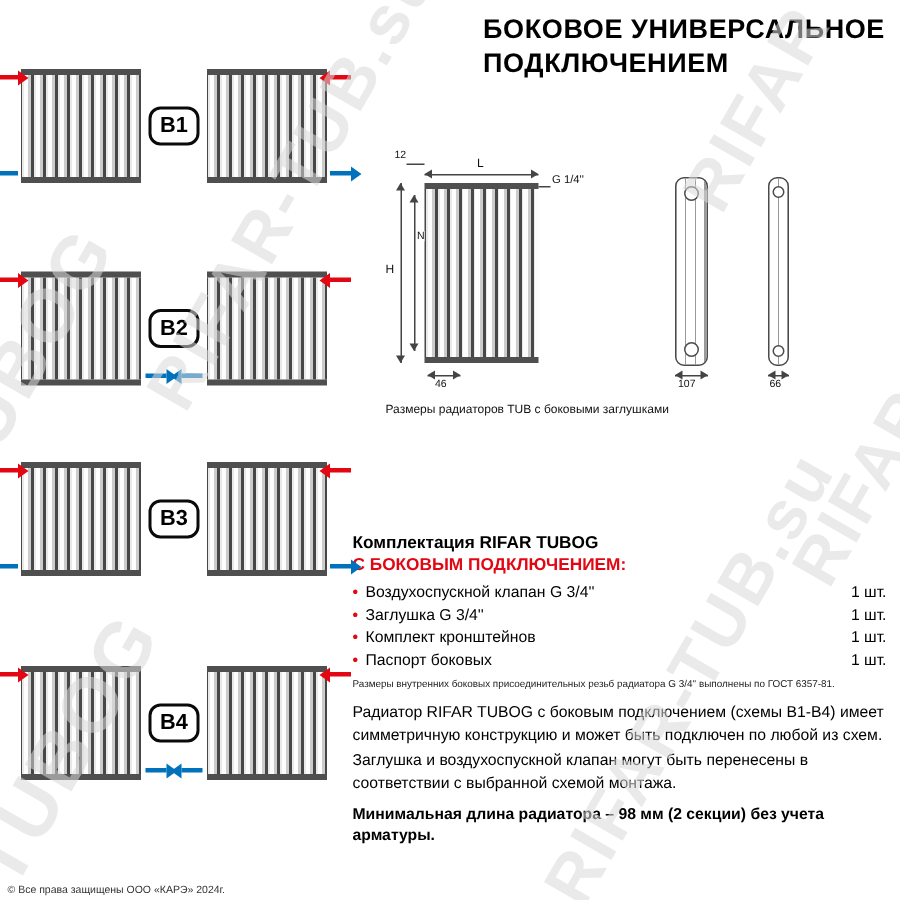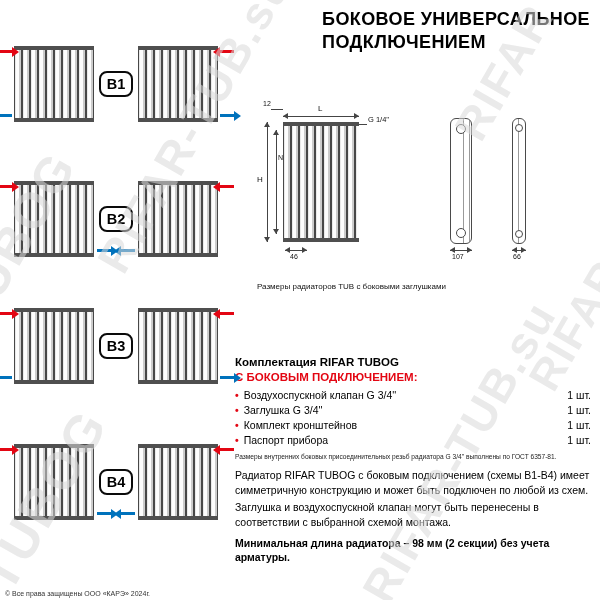--- a/index.html
+++ b/index.html
@@ -86,21 +86,21 @@
     background-image:repeating-linear-gradient(90deg, transparent 0 5.5px, #9a9a9a 5.5px 6.5px);
     background-clip:padding-box; background-color:#fff;
   }
   .sideview::before,.sideview::after {
     content:""; position:absolute; left:50%; transform:translateX(-50%);
     width:8px; height:8px; border:1.2px solid #4a4a4a; border-radius:50%; background:#fff;
   }
   .sideview::before { top:5px; } .sideview::after { bottom:5px; }
   #side-view-2::before,#side-view-2::after { width:6px; height:6px; }
 
-  #drawing-caption { position:absolute; left:2px; top:182px; width:220px; font-size:8px; color:#111; }
+  #drawing-caption { position:absolute; left:2px; top:168px; width:220px; font-size:8px; color:#111; }
 
   
   #equipment { position:absolute; left:235px; top:356px; width:356px; }
   #equipment .h1 { font-size:11.5px; font-weight:700; }
   #equipment .h2 { font-size:11.5px; font-weight:700; color:#e30613; margin:3px 0 6px; }
   .equip-item { display:flex; justify-content:space-between; font-size:10.5px; margin:3px 0; }
   .equip-item .bullet { color:#e30613; font-weight:700; margin-right:5px; }
   .equip-item .qty { white-space:nowrap; }
   #thread-note { font-size:6.6px; color:#222; margin-top:7px; white-space:nowrap; }
 
@@ -204,21 +204,21 @@
     </div>
     <div class="equip-item">
       <span><span class="bullet">•</span><span>Заглушка G 3/4''</span></span>
       <span class="qty">1 шт.</span>
     </div>
     <div class="equip-item">
       <span><span class="bullet">•</span><span>Комплект кронштейнов</span></span>
       <span class="qty">1 шт.</span>
     </div>
     <div class="equip-item">
-      <span><span class="bullet">•</span><span>Паспорт прибора</span></span>
+      <span><span class="bullet">•</span><span>Паспорт боковых</span></span>
       <span class="qty">1 шт.</span>
     </div>
 
     <div id="thread-note">Размеры внутренних боковых присоединительных резьб радиатора G 3/4'' выполнены по ГОСТ 6357-81.</div>
   </div>
 
   <div id="description">
     <p>Радиатор RIFAR TUBOG с боковым подключением (схемы B1-B4) имеет симметричную конструкцию и может быть подключен по любой из схем.</p>
     <p>Заглушка и воздухоспускной клапан могут быть перенесены в соответствии с выбранной схемой монтажа.</p>
     <div id="min-length">Минимальная длина радиатора – 98 мм (2 секции) без учета арматуры.</div>

